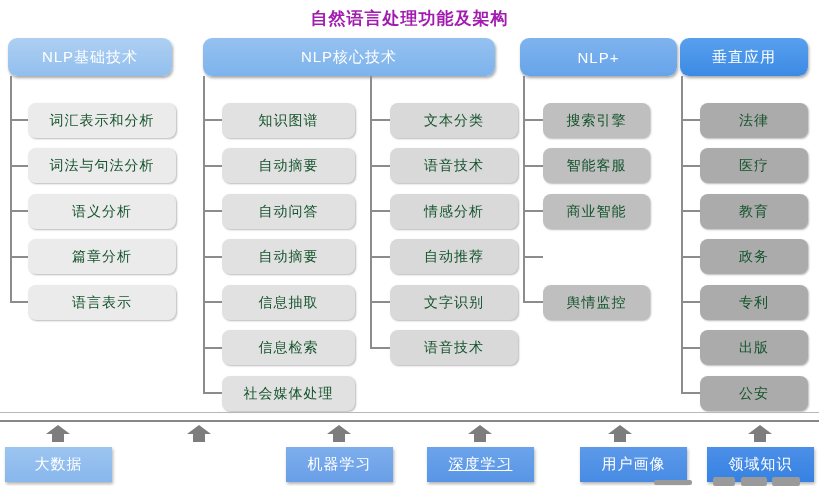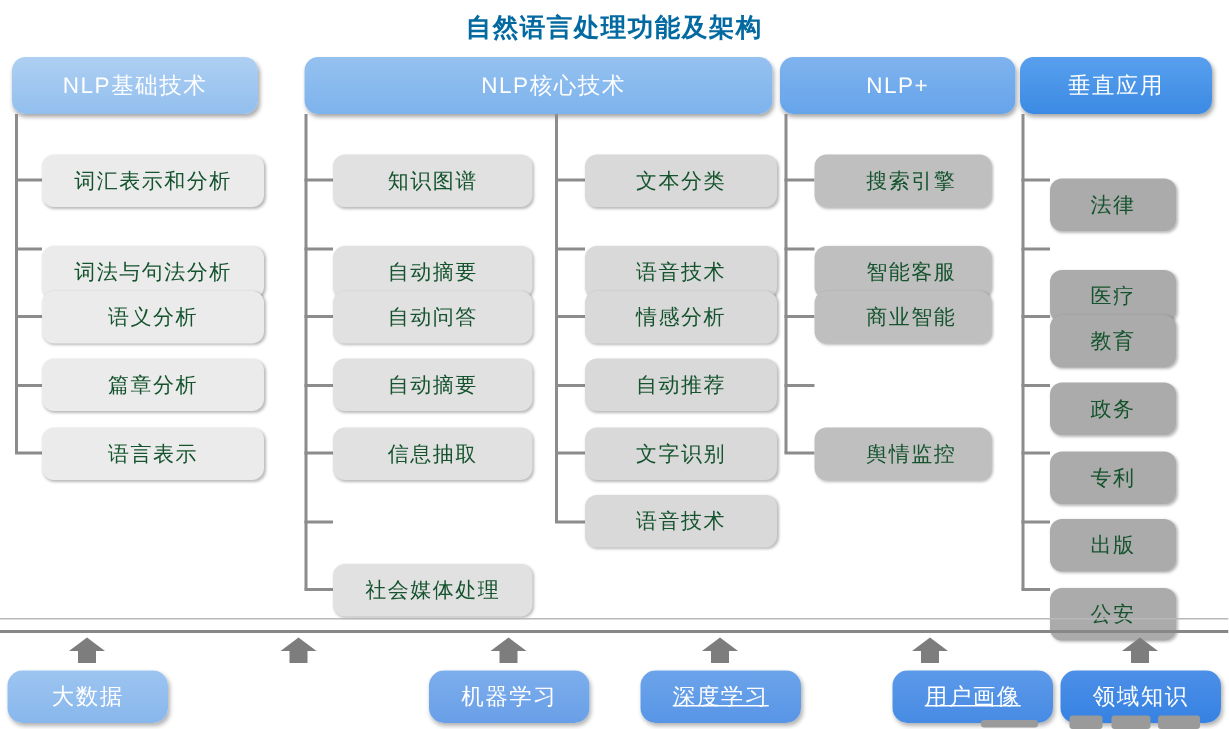--- a/index.html
+++ b/index.html
@@ -8,51 +8,51 @@
     background:#ffffff;
   }
   #canvas{
     position:relative;
     width:819px;height:486px;
     background:#ffffff;
     overflow:hidden;
   }
   .title{
     position:absolute;top:7px;left:0;width:100%;
-    text-align:center;font-size:17px;font-weight:bold;color:#0369a1;
+    text-align:center;font-size:17px;font-weight:bold;color:#a21caf;
     letter-spacing:1px;
   }
   
   .hdr{
     position:absolute;top:38px;height:38px;
     border-radius:9px;
     color:#fff;font-size:15px;
     display:flex;align-items:center;justify-content:center;
     box-shadow:1px 2px 3px rgba(0,0,0,.35);
     letter-spacing:1px;
   }
   .hdr1{left:8px;width:164px;background:linear-gradient(180deg,#aecff2,#92bfee);}
-  .hdr2{left:203px;width:292px;background:linear-gradient(180deg,#95c1f0,#7db3ec);padding-left:20px;}
+  .hdr2{left:203px;width:292px;background:linear-gradient(180deg,#95c1f0,#7db3ec);}
   .hdr3{left:520px;width:157px;background:linear-gradient(180deg,#7fb3ee,#66a4ea);text-align:center;}
   .hdr4{left:680px;width:128px;background:linear-gradient(180deg,#58a0ee,#3c8ae4);}
   
   .item{
     position:absolute;height:35px;
     border-radius:8px;
     display:flex;align-items:center;justify-content:center;
     font-size:14px;color:#14532d;
     box-shadow:1px 1px 2px rgba(0,0,0,.28);
     letter-spacing:1px;
   }
   .c1{left:28px;width:148px;background:#ebebeb;}
   .c2l{left:222px;width:133px;background:#e1e1e1;}
   .c2r{left:390px;width:128px;background:#d9d9d9;}
-  .c3{left:543px;width:107px;background:#bfbfbf;padding-left:11px;}
-  .c4{left:700px;width:84px;background:#ababab;margin-top:16px;}
-  .r1{top:103px;}.r2{top:164px;}.r3{top:194px;}.r4{top:239px;}
+  .c3{left:543px;width:107px;background:#bfbfbf;}
+  .c4{left:700px;width:108px;background:#ababab;}
+  .r1{top:103px;}.r2{top:148px;}.r3{top:194px;}.r4{top:239px;}
   .r5{top:285px;}.r6{top:330px;}.r7{top:376px;}
   
   .vline{position:absolute;width:2px;background:#8c8c8c;top:76px;}
   .v1{left:10px;height:226px;}
   .v2l{left:203px;height:317px;}
   .v2r{left:370px;height:272px;}
   .v3{left:523px;height:226px;}
   .v4{left:681px;height:317px;}
   .stub{position:absolute;height:2px;background:#8c8c8c;}
   .sc1{left:10px;width:18px;}
@@ -73,30 +73,30 @@
     border-left:12px solid transparent;
     border-right:12px solid transparent;
     border-bottom:9px solid #7d7d7d;
   }
   .arrow .shaft{
     position:absolute;top:9px;left:6px;width:12px;height:8px;background:#7d7d7d;
   }
   
   .fbox{
     position:absolute;top:447px;width:107px;height:35px;
-    border-radius:10px;color:#fff;font-size:15px;
+    border-radius:0;color:#fff;font-size:15px;
     display:flex;align-items:center;justify-content:center;
     box-shadow:1px 2px 3px rgba(0,0,0,.3);
     letter-spacing:1px;
   }
   .f0{left:5px;background:linear-gradient(180deg,#9cc4f0,#88b7ec);}
   .f1{left:146px;background:linear-gradient(180deg,#8db9ee,#79adea);margin-top:48px;}
   .f2{left:286px;background:linear-gradient(180deg,#7daeec,#699fe8);}
   .f3{left:427px;background:linear-gradient(180deg,#6ca4ea,#5895e6);text-decoration:underline;}
-  .f4{left:595px;background:linear-gradient(180deg,#5c99e9,#478be4);text-decoration:underline;}
+  .f4{left:580px;background:linear-gradient(180deg,#5c99e9,#478be4);}
   .f5{left:707px;background:linear-gradient(180deg,#4c8fe7,#3682e2);}
   
   .wfrag{position:absolute;background:#9a9a9a;border-radius:2px;}
   .wf1{left:654px;top:480px;width:38px;height:5px;}
   .wf2{left:713px;top:477px;width:22px;height:9px;}
   .wf3{left:741px;top:477px;width:26px;height:9px;}
   .wf4{left:772px;top:477px;width:28px;height:9px;}
 </style>
 </head>
 <body>
@@ -132,20 +132,21 @@
   <div class="stub sc2l t3"></div>
   <div class="stub sc2l t4"></div>
   <div class="stub sc2l t5"></div>
   <div class="stub sc2l t6"></div>
   <div class="stub sc2l t7"></div>
   <div class="item c2l r1">知识图谱</div>
   <div class="item c2l r2">自动摘要</div>
   <div class="item c2l r3">自动问答</div>
   <div class="item c2l r4">自动摘要</div>
   <div class="item c2l r5">信息抽取</div>
+  <div class="item c2l r6">信息检索</div>
   <div class="item c2l r7">社会媒体处理</div>
 
   <div class="stub sc2r t1"></div>
   <div class="stub sc2r t2"></div>
   <div class="stub sc2r t3"></div>
   <div class="stub sc2r t4"></div>
   <div class="stub sc2r t5"></div>
   <div class="stub sc2r t6"></div>
   <div class="item c2r r1">文本分类</div>
   <div class="item c2r r2">语音技术</div>

